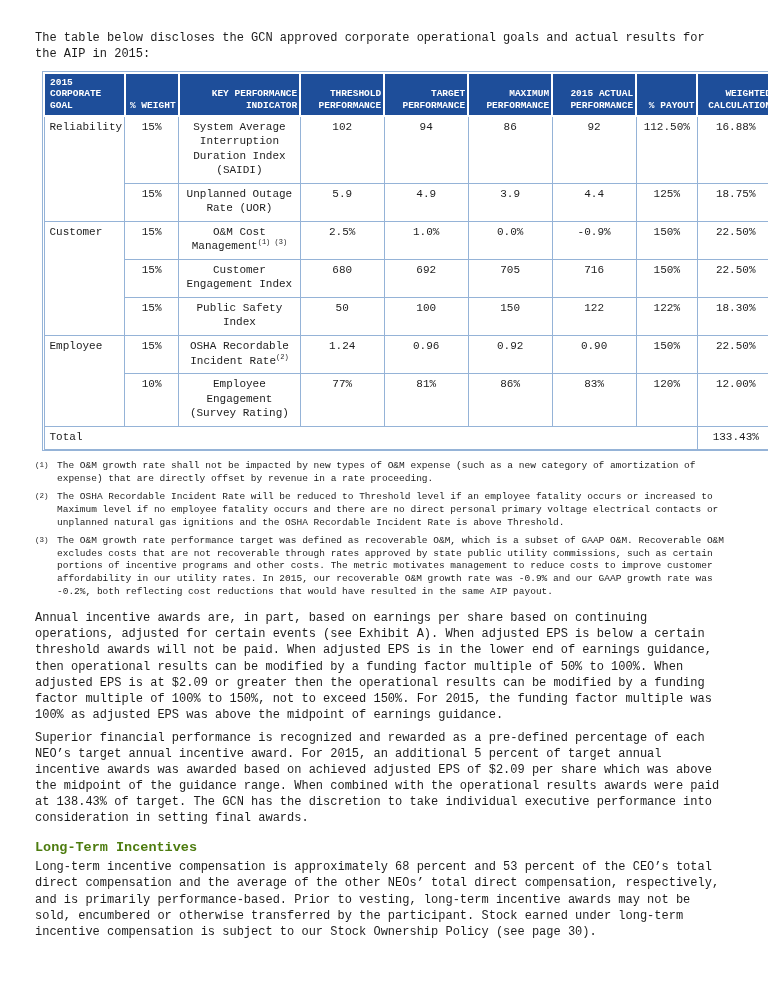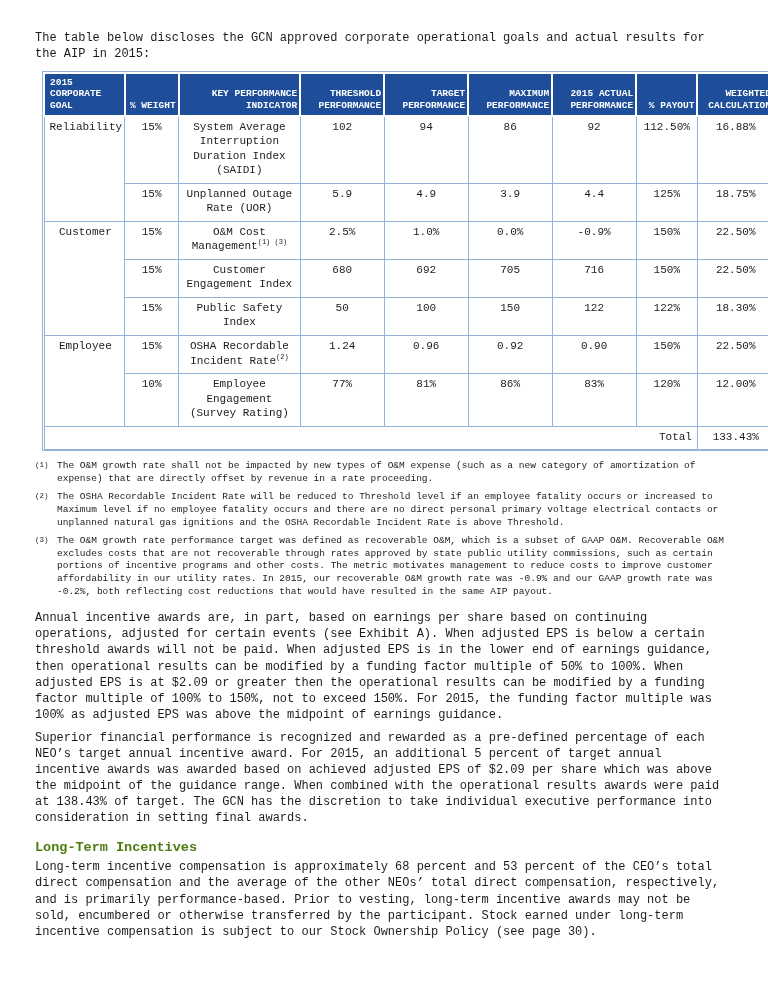--- a/index.html
+++ b/index.html
@@ -15,22 +15,22 @@
   table.goals th {
     background:#1e4e9a; color:#ffffff; font-size:9.5px; font-weight:bold;
     border:2px solid #ffffff; vertical-align:bottom; padding:3px 2px 4px 2px;
     text-align:right; line-height:1.18;
   }
   table.goals th.goal-h { text-align:left; padding-left:5px; }
   table.goals td {
     border:1px solid #95b3d7; font-size:11px; vertical-align:top;
     text-align:center; padding:3px 3px 5px 3px; line-height:1.32; color:#1c1c1c;
   }
-  table.goals td.goal { text-align:center; padding-left:5px; }
-  table.goals tr.total-row td.tlabel { text-align:right; padding:3px 5px 5px 5px; }
+  table.goals td.goal { text-align:left; padding-left:5px; }
+  table.goals tr.total-row td.tlabel { text-align:left; padding:3px 5px 5px 5px; }
   table.goals tr.total-row td.tval { }
   table.goals sup { font-size:7px; vertical-align:super; line-height:0; }
 
   .footnotes { margin-top:9px; }
   .fn { display:flex; font-size:9.5px; line-height:1.33; margin-bottom:6px; }
   .fn-marker { width:22px; flex:none; font-size:7.5px; padding-top:1px; }
   .fn-text { flex:1; }
 
   .para { font-size:12px; line-height:1.34; margin:2px 0 7px 0; }
   .para.first { margin-top:12px; }

